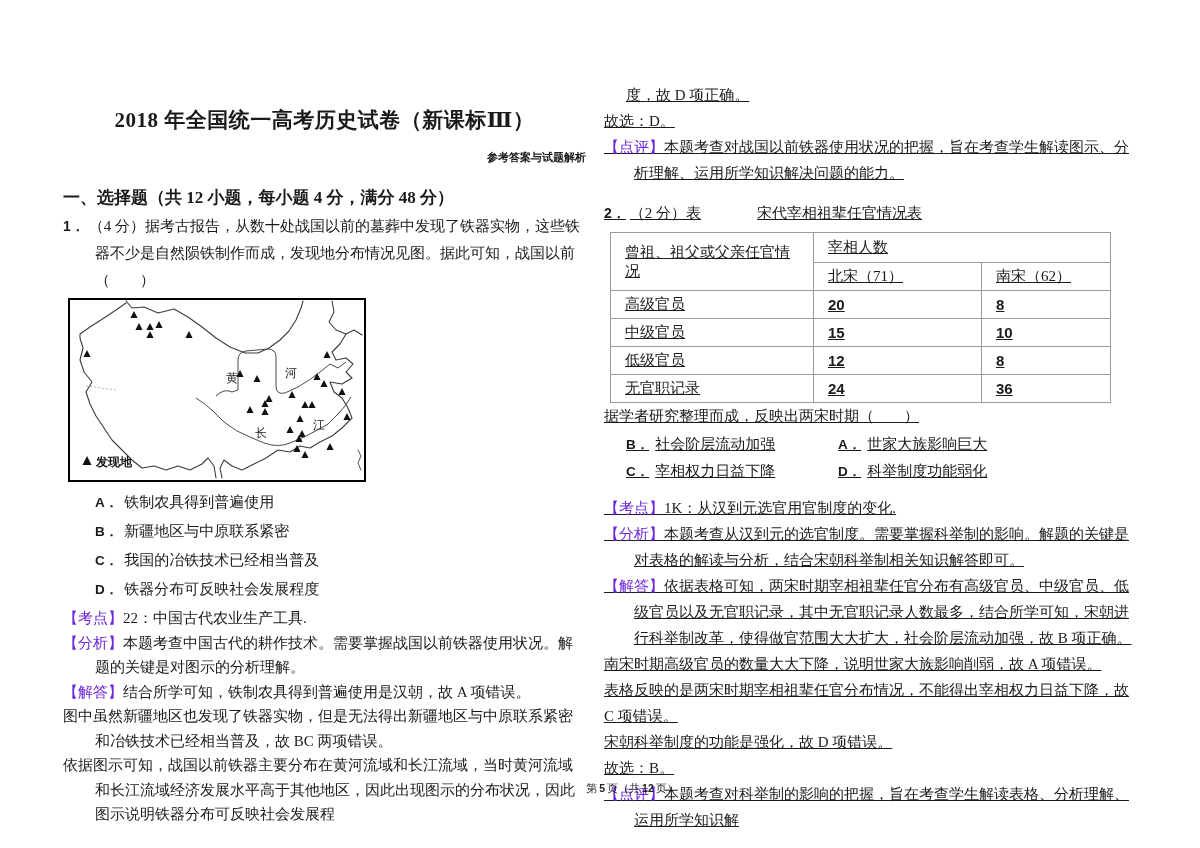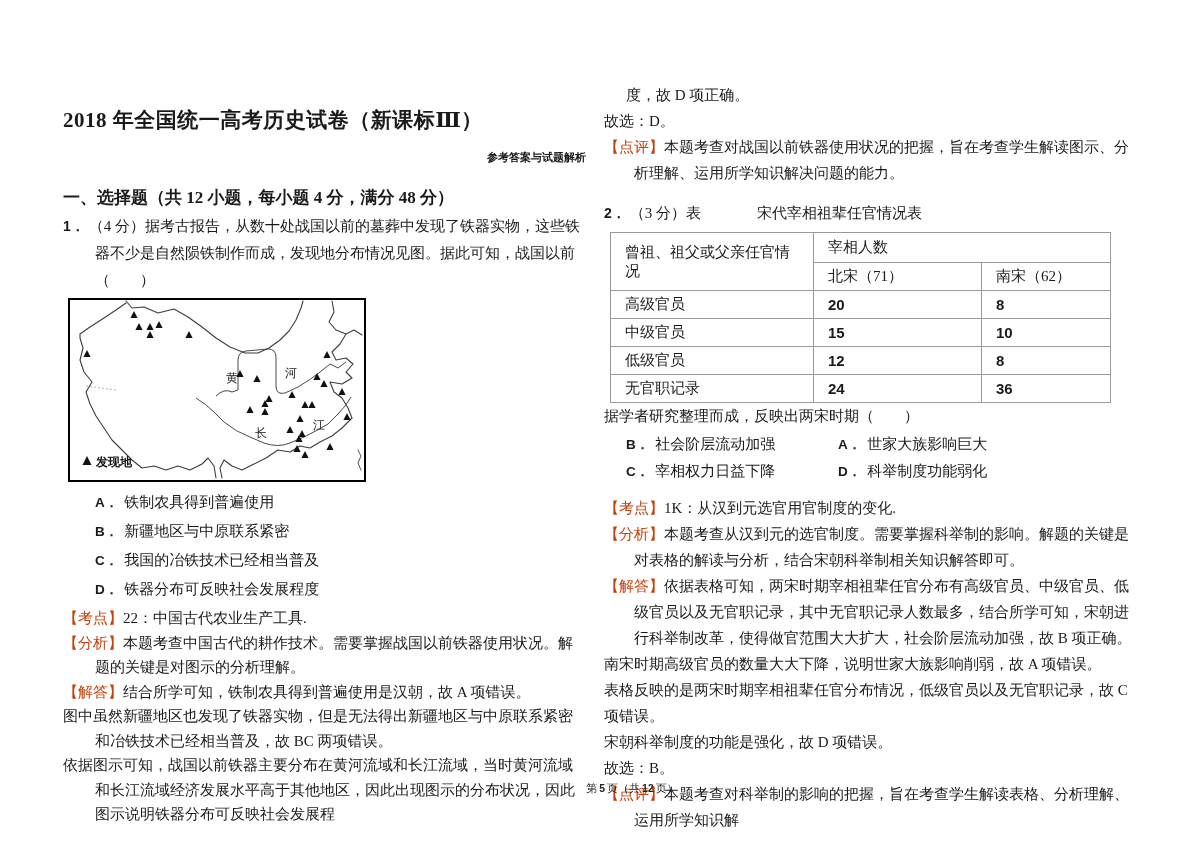--- a/index.html
+++ b/index.html
@@ -1,28 +1,28 @@
 <!DOCTYPE html>
 <html><head>
 <meta charset="utf-8">
 <style>
   html,body{margin:0;padding:0;background:#ffffff;}
   .page{position:relative;width:1200px;height:848px;background:#fff;overflow:hidden;
         font-family:"Liberation Serif","DejaVu Serif",serif;color:#1a1a1a;font-size:15px;}
   .col{position:absolute;top:0;}
   .col-left{left:63px;width:523px;}
-  .col-right{left:604px;width:538px;}
+  .col-right{left:604px;width:538px;text-decoration:underline;}
   p{margin:0;}
-  .title{margin:106px 0 0 0;font-size:21px;font-weight:bold;text-align:left;letter-spacing:.5px;}
+  .title{margin:106px 0 0 0;font-size:21px;font-weight:bold;text-align:center;letter-spacing:.5px;}
   .subtitle{margin-top:16px;font-size:11px;font-weight:bold;text-align:right;}
   .section-heading{margin:22px 0 0 0;font-size:17px;font-weight:bold;line-height:22px;}
   .hang{padding-left:32px;text-indent:-32px;}
   .stem{margin-top:4px;line-height:27px;}
   .qnum{font-weight:bold;font-family:"Liberation Sans","DejaVu Sans",sans-serif;font-size:14px;margin-right:4px;}
-  .tag{color:#c2410c;margin-top:41px;}
+  .tag{color:#6d28d9;margin-top:41px;}
   .map-figure{margin:4px 0 0 5px;width:294px;height:180px;border:2px solid #000;}
   .map-figure svg{display:block;}
   ul.options{list-style:none;margin:6px 0 0 32px;padding:0;}
   ul.options li{line-height:29px;}
   .opt-letter{font-family:"Liberation Sans","DejaVu Sans",sans-serif;font-weight:bold;font-size:13.5px;margin-right:6px;}
   .expl-left{margin-top:2px;}
   .expl-left p{line-height:24.5px;}
   .col-right p{line-height:26px;}
   .cont{margin-top:82px;text-indent:22px;}
   .hang30{padding-left:30px;text-indent:-30px;}
@@ -120,21 +120,21 @@
       <p class="hang">图中虽然新疆地区也发现了铁器实物，但是无法得出新疆地区与中原联系紧密和冶铁技术已经相当普及，故 BC 两项错误。</p>
       <p class="hang">依据图示可知，战国以前铁器主要分布在黄河流域和长江流域，当时黄河流域和长江流域经济发展水平高于其他地区，因此出现图示的分布状况，因此图示说明铁器分布可反映社会发展程</p>
     </div>
   </div>
 
   <div class="col col-right">
     <p class="cont">度，故 D 项正确。</p>
     <p>故选：D。</p>
     <p class="hang30"><span class="tag">【点评】</span><span>本题考查对战国以前铁器使用状况的把握，旨在考查学生解读图示、分析理解、运用所学知识解决问题的能力。</span></p>
 
-    <p class="q2-stem"><span class="qnum">2．</span><span>（3 分）表</span><span class="tbl-caption">宋代宰相祖辈任官情况表</span></p>
+    <p class="q2-stem"><span class="qnum">2．</span><span>（2 分）表</span><span class="tbl-caption">宋代宰相祖辈任官情况表</span></p>
 
     <table class="ztable">
       <tbody>
         <tr class="hrow1">
           <td class="c1" rowspan="2">曾祖、祖父或父亲任官情况</td>
           <td colspan="2">宰相人数</td>
         </tr>
         <tr>
           <td class="c2">北宋（71）</td>
           <td class="c3">南宋（62）</td>
@@ -171,21 +171,21 @@
         <li><span class="opt-letter">A．</span><span>世家大族影响巨大</span></li>
         <li><span class="opt-letter">C．</span><span>宰相权力日益下降</span></li>
         <li><span class="opt-letter">D．</span><span>科举制度功能弱化</span></li>
       </ul>
 
     <div class="mt10">
       <p class="hang30"><span class="tag">【考点】</span><span>1K：从汉到元选官用官制度的变化.</span></p>
       <p class="hang30"><span class="tag">【分析】</span><span>本题考查从汉到元的选官制度。需要掌握科举制的影响。解题的关键是对表格的解读与分析，结合宋朝科举制相关知识解答即可。</span></p>
       <p class="hang30"><span class="tag">【解答】</span><span>依据表格可知，两宋时期宰相祖辈任官分布有高级官员、中级官员、低级官员以及无官职记录，其中无官职记录人数最多，结合所学可知，宋朝进行科举制改革，使得做官范围大大扩大，社会阶层流动加强，故 B 项正确。</span></p>
       <p>南宋时期高级官员的数量大大下降，说明世家大族影响削弱，故 A 项错误。</p>
-      <p>表格反映的是两宋时期宰相祖辈任官分布情况，低级官员以及无官职记录，故 C 项错误。</p>
+      <p>表格反映的是两宋时期宰相祖辈任官分布情况，不能得出宰相权力日益下降，故 C 项错误。</p>
       <p>宋朝科举制度的功能是强化，故 D 项错误。</p>
       <p>故选：B。</p>
       <p class="hang30"><span class="tag">【点评】</span><span>本题考查对科举制的影响的把握，旨在考查学生解读表格、分析理解、运用所学知识解</span></p>
     </div>
   </div>
 
   <div class="footer">
     <span>第</span><b>5</b><span>页（共</span><b>12</b><span>页）</span>
   </div>
 

